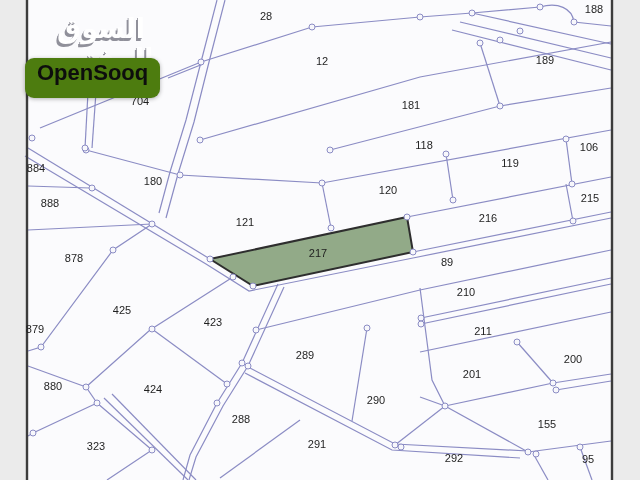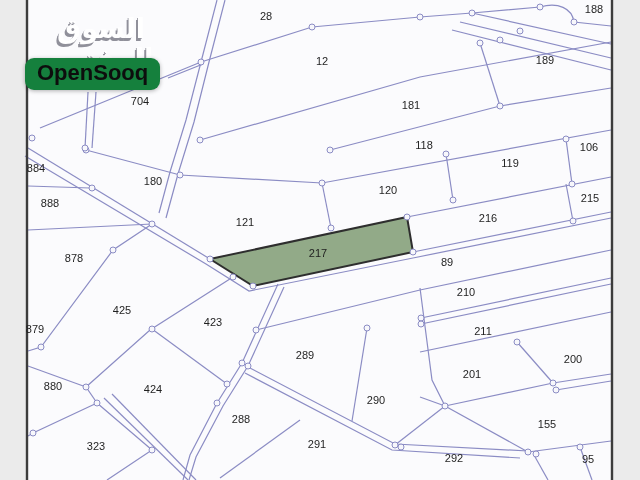--- a/index.html
+++ b/index.html
@@ -12,22 +12,22 @@
   .pline{stroke:#8b8cc4;stroke-width:1.2;fill:none;}
   .jcircle{stroke:#8b8cc4;stroke-width:1;fill:#f7f7fb;}
   .border-rule{stroke:#3c3c3c;stroke-width:2.4;}
   .parcel-label{font-family:"Liberation Sans","DejaVu Sans",sans-serif;font-size:11px;
                 fill:#1f1f1f;text-anchor:middle;dominant-baseline:central;}
   .highlight-poly{stroke:#2e2e2e;stroke-width:2;}
   .arabic-logo{position:absolute;left:26px;top:14px;width:150px;
                font-family:"DejaVu Sans",sans-serif;font-weight:bold;font-size:27px;
                color:#ffffff;text-align:center;line-height:1.1;
                text-shadow:-2px 3px 0 #90909a, -1px 1px 0 #a5a5ad;}
-  .opensooq-badge{position:absolute;left:25px;top:58px;background:#15803d;
-                  border-radius:9px;padding:2px 12px 4px 12px;
+  .opensooq-badge{position:absolute;left:25px;top:58px;background:#4d7c0f;
+                  border-radius:9px;padding:2px 12px 12px 12px;
                   box-shadow:0 1px 4px rgba(0,0,0,0.3);}
   .opensooq-badge span{font-family:"Liberation Sans","DejaVu Sans",sans-serif;
                   font-weight:bold;font-size:22px;color:#0d0d0d;letter-spacing:0px;}
 </style>
 </head>
 <body>
 
 <div class="stage">
 
   <div class="margin-strip margin-left"></div>

